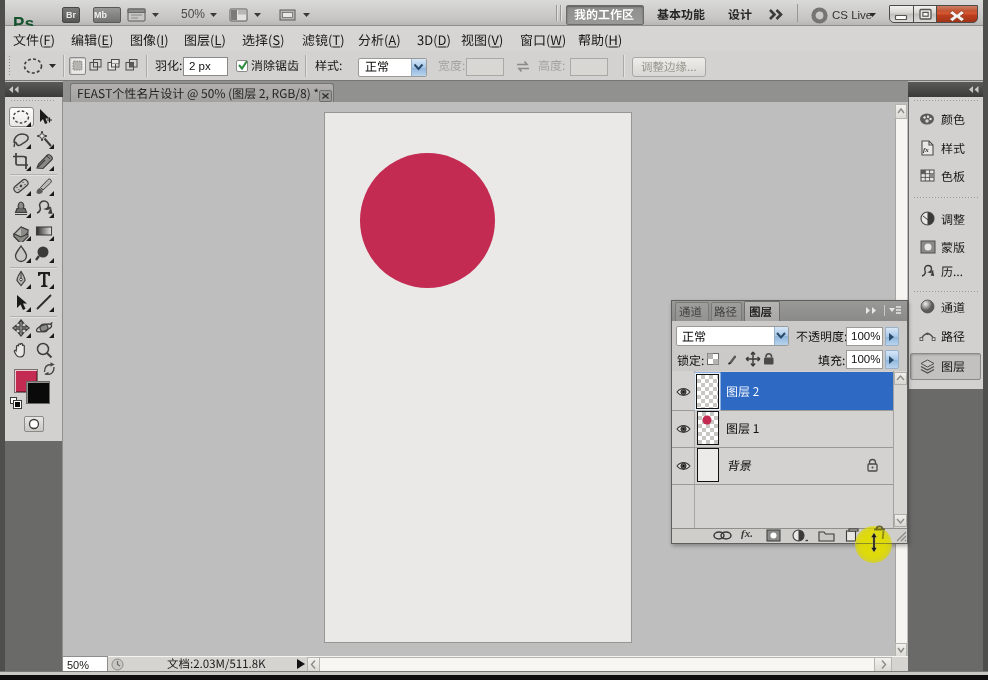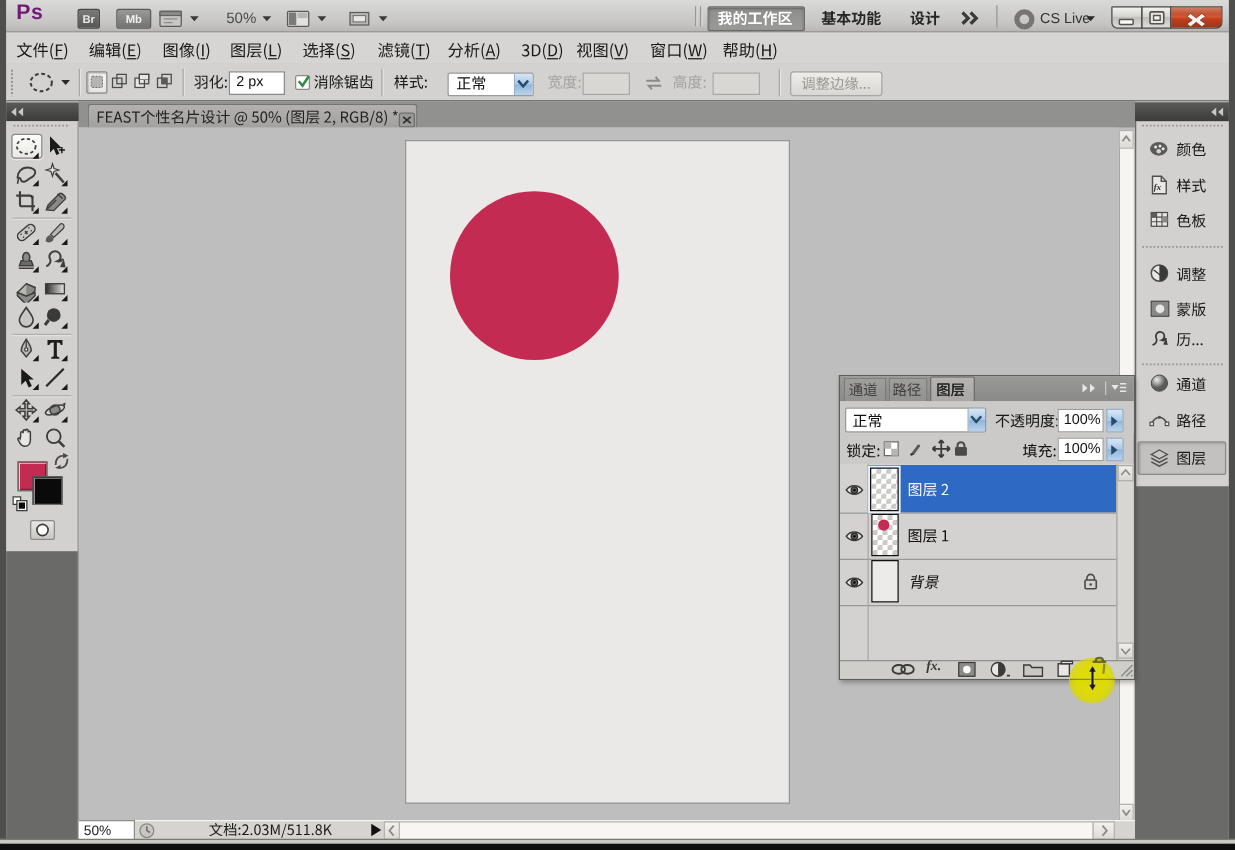--- a/index.html
+++ b/index.html
@@ -1,21 +1,21 @@
 <!DOCTYPE html>
 <html><head><meta charset="utf-8"><style>*{margin:0;padding:0;box-sizing:border-box}body{width:988px;height:680px;position:relative;overflow:hidden;font-family:"Liberation Sans",sans-serif;background:#bebebe}</style></head><body>
 <div style="position:absolute;left:0px;top:0px;width:5px;height:680px;background:#4e4e4c"></div>
 <div style="position:absolute;left:983px;top:0px;width:5px;height:680px;background:#4e4e4c"></div>
 <div style="position:absolute;left:0px;top:671px;width:988px;height:1px;background:#7a7976"></div>
 <div style="position:absolute;left:0px;top:672px;width:988px;height:3px;background:#c9c8c4"></div>
 <div style="position:absolute;left:0px;top:675px;width:988px;height:5px;background:#0e0e0e"></div>
 <div style="position:absolute;left:5px;top:0px;width:978px;height:26px;background:linear-gradient(#dadad8,#c6c5c3 75%,#b8b7b5);border-bottom:1px solid #8f8e8c"></div>
-<div style="position:absolute;left:13px;top:0;font-size:17px;font-weight:bold;color:#701a75;letter-spacing:0.5px">Ps</div>
+<div style="position:absolute;left:13px;top:14px;font-size:17px;font-weight:bold;color:#14532d;letter-spacing:0.5px">Ps</div>
 <div style="position:absolute;left:62px;top:7px;width:18px;height:16px;background:linear-gradient(#7a7a78,#565654);border:1px solid #47474­5;border:1px solid #474745;border-radius:2px;color:#e8e8e6;font-size:9px;font-weight:bold;text-align:center;line-height:14px">Br</div>
-<div style="position:absolute;left:93px;top:7px;width:28px;height:16px;background:linear-gradient(#98989 6,#737371);background:linear-gradient(#989896,#737371);border:1px solid #5a5a58;border-radius:2px;color:#f0f0ee;font-size:9px;font-weight:bold;text-align:center;line-height:14px">Mb</div>
+<div style="position:absolute;left:93px;top:7px;width:28px;height:16px;background:linear-gradient(#98989 6,#737371);background:linear-gradient(#989896,#737371);border:1px solid #5a5a58;border-radius:2px;color:#f0f0ee;font-size:9px;font-weight:bold;line-height:14px">Mb</div>
 <svg style="position:absolute;left:127px;top:8px;" width="20" height="14">
     <rect x="1" y="1" width="17" height="12" rx="1" fill="#c8c7c5" stroke="#5a5a58"></rect>
     <rect x="1" y="1" width="17" height="3.5" fill="#8a8a88" stroke="#5a5a58" stroke-width="0.8"></rect>
     <path d="M4 7h11M4 10h7" stroke="#8a8a88" stroke-width="1"></path>
   </svg>
 <svg style="position:absolute;left:151px;top:12px;" width="9" height="6">
     <path d="M1 1l3.5 4L8 1z" fill="#3a3a38"></path>
   </svg>
 <div style="position:absolute;left:181px;top:7px;font-size:12px;color:#4a4a48">50%</div>
 <svg style="position:absolute;left:209px;top:12px;" width="9" height="6">

